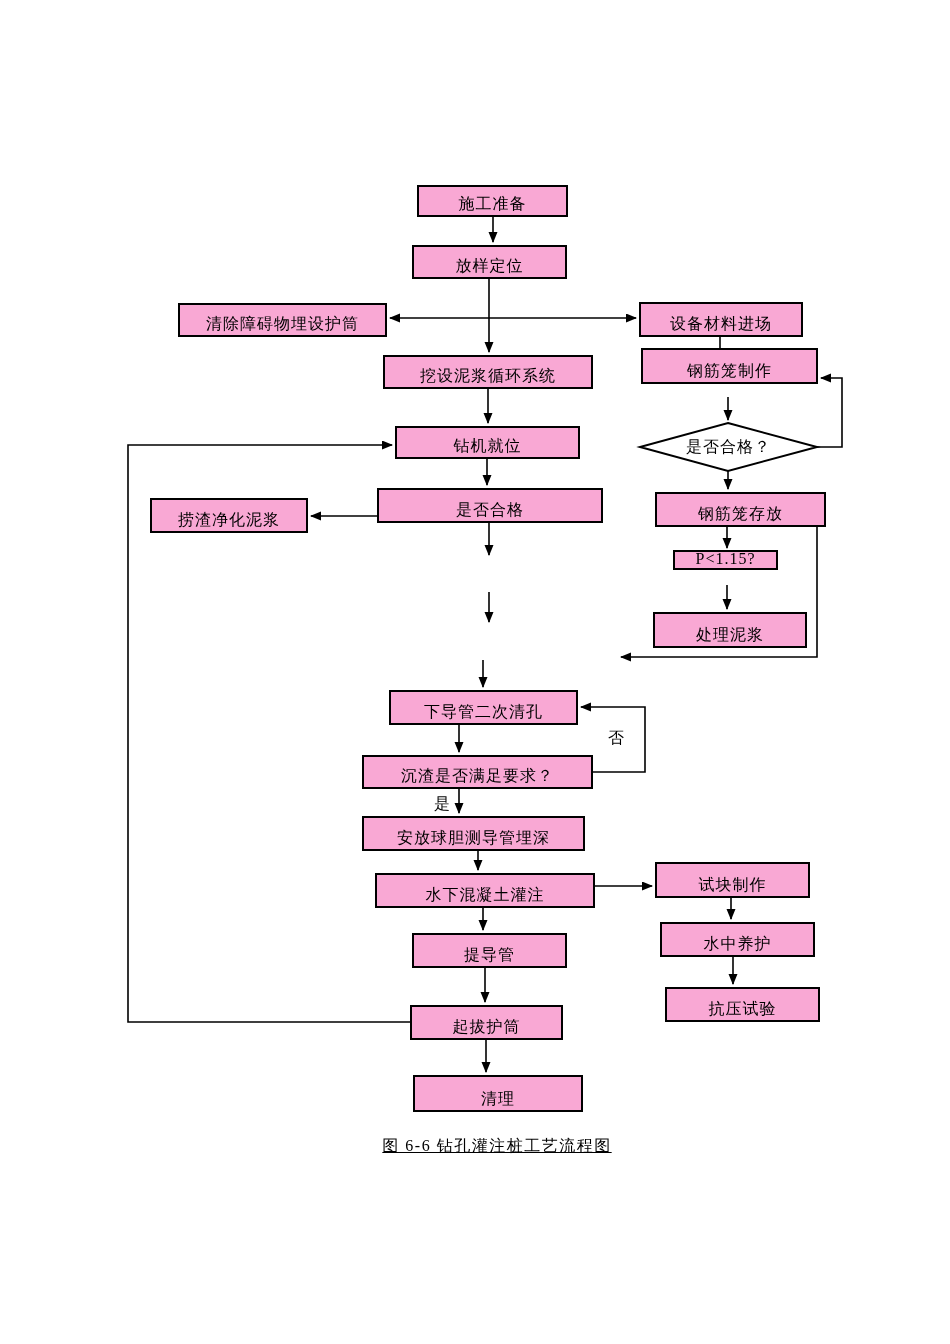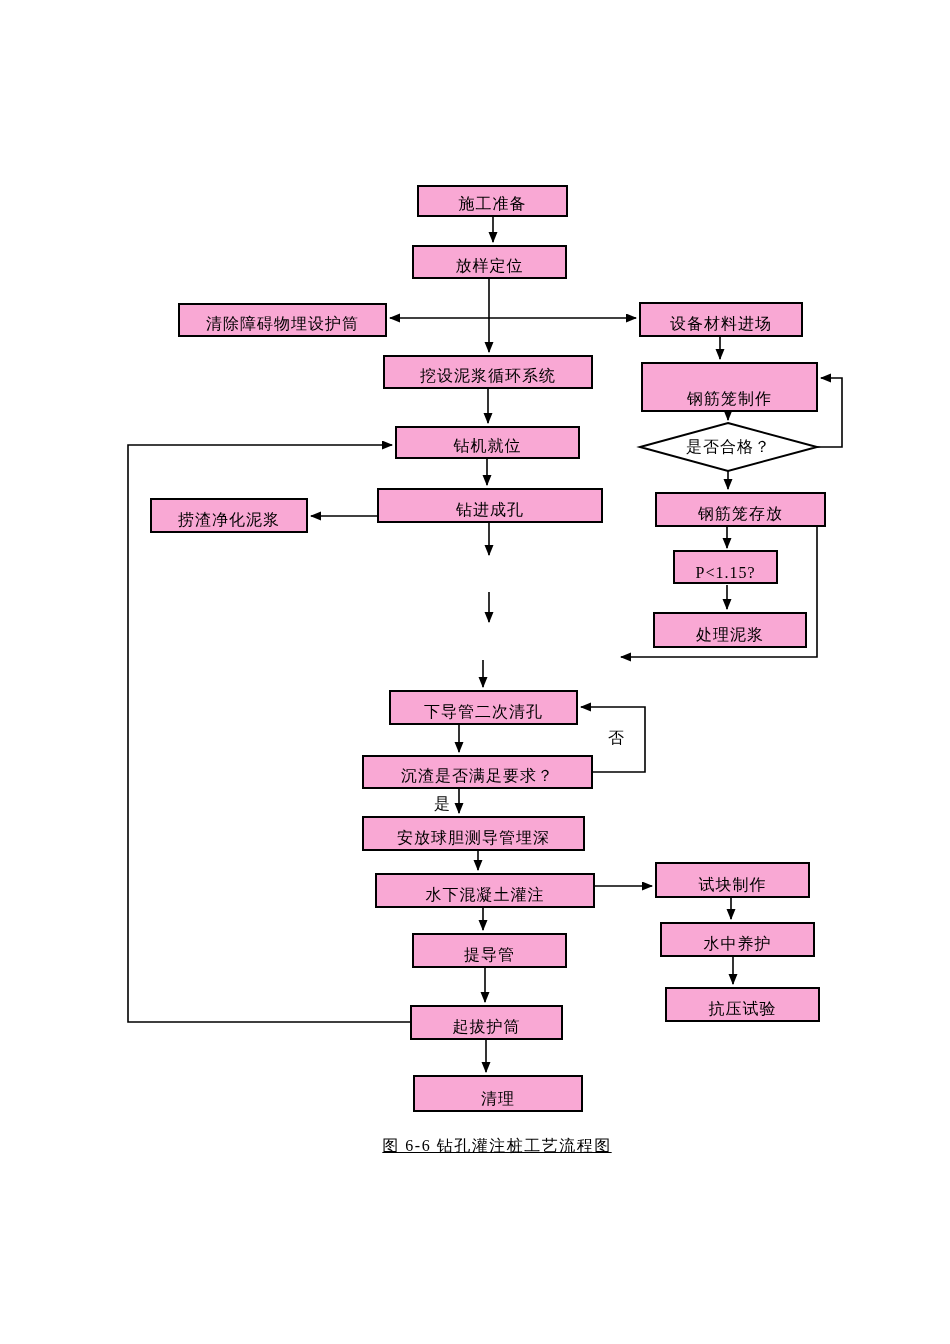--- a/index.html
+++ b/index.html
@@ -127,46 +127,46 @@
   </div>
 
   <div class="node" style="left:178px;top:303px;width:209px;height:34px">
     <span>清除障碍物埋设护筒</span>
   </div>
 
   <div class="node" style="left:383px;top:355px;width:210px;height:34px">
     <span>挖设泥浆循环系统</span>
   </div>
 
-  <div class="node" style="left:641px;top:362px;width:177px;height:50px">
+  <div class="node" style="left:641px;top:348px;width:177px;height:36px">
     <span>钢筋笼制作</span>
   </div>
 
   <div class="node" style="left:395px;top:426px;width:185px;height:33px">
     <span>钻机就位</span>
   </div>
 
   <div class="diamond-label" style="left:660px;top:432px;width:137px;height:30px">
     <span>是否合格？</span>
   </div>
 
   <div class="node" style="left:377px;top:488px;width:226px;height:35px">
-    <span>钻进成孔</span>
+    <span>是否合格</span>
   </div>
 
   <div class="node" style="left:150px;top:498px;width:158px;height:35px">
     <span>捞渣净化泥浆</span>
   </div>
 
   <div class="node" style="left:655px;top:492px;width:171px;height:35px">
     <span>钢筋笼存放</span>
   </div>
 
 
-  <div class="node" style="left:673px;top:550px;width:105px;height:34px">
+  <div class="node" style="left:673px;top:550px;width:105px;height:20px">
     <span>P&lt;1.15?</span>
   </div>
 
 
   <div class="node" style="left:653px;top:612px;width:154px;height:36px">
     <span>处理泥浆</span>
   </div>
 
   <div class="node" style="left:389px;top:690px;width:189px;height:35px">
     <span>下导管二次清孔</span>

